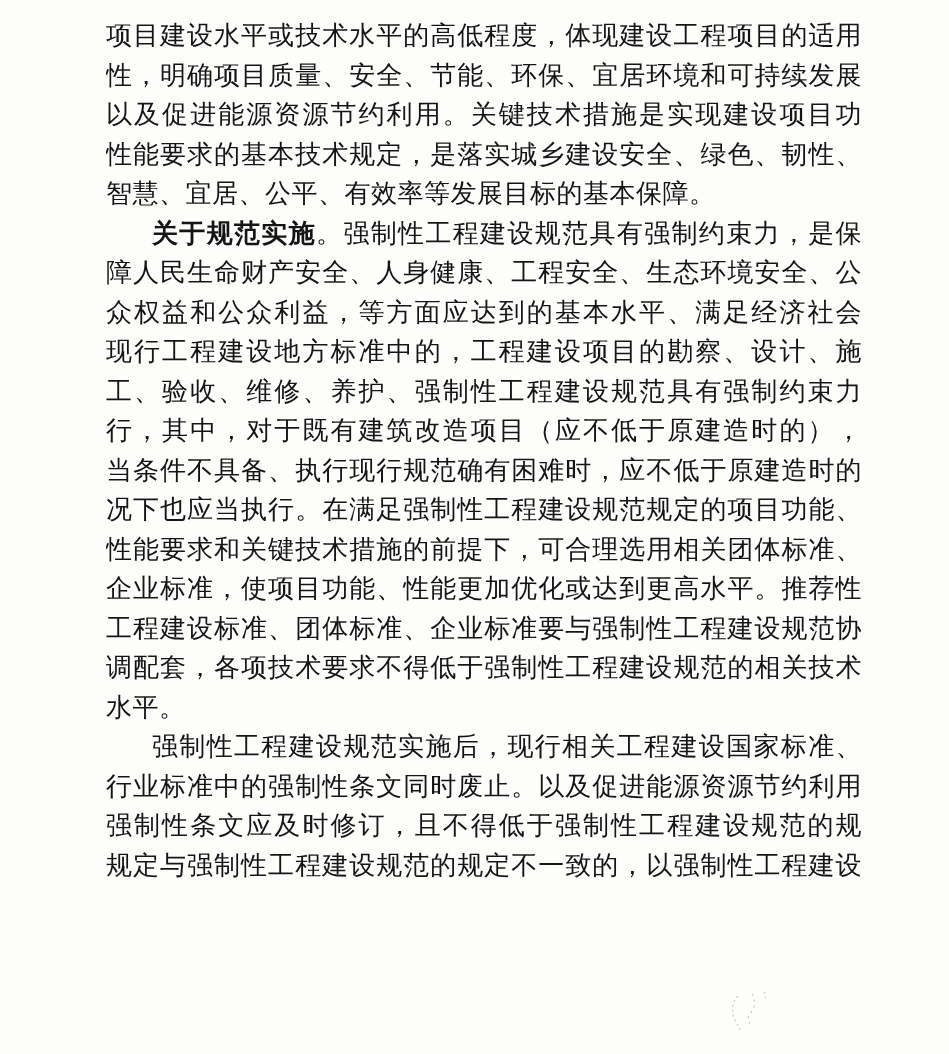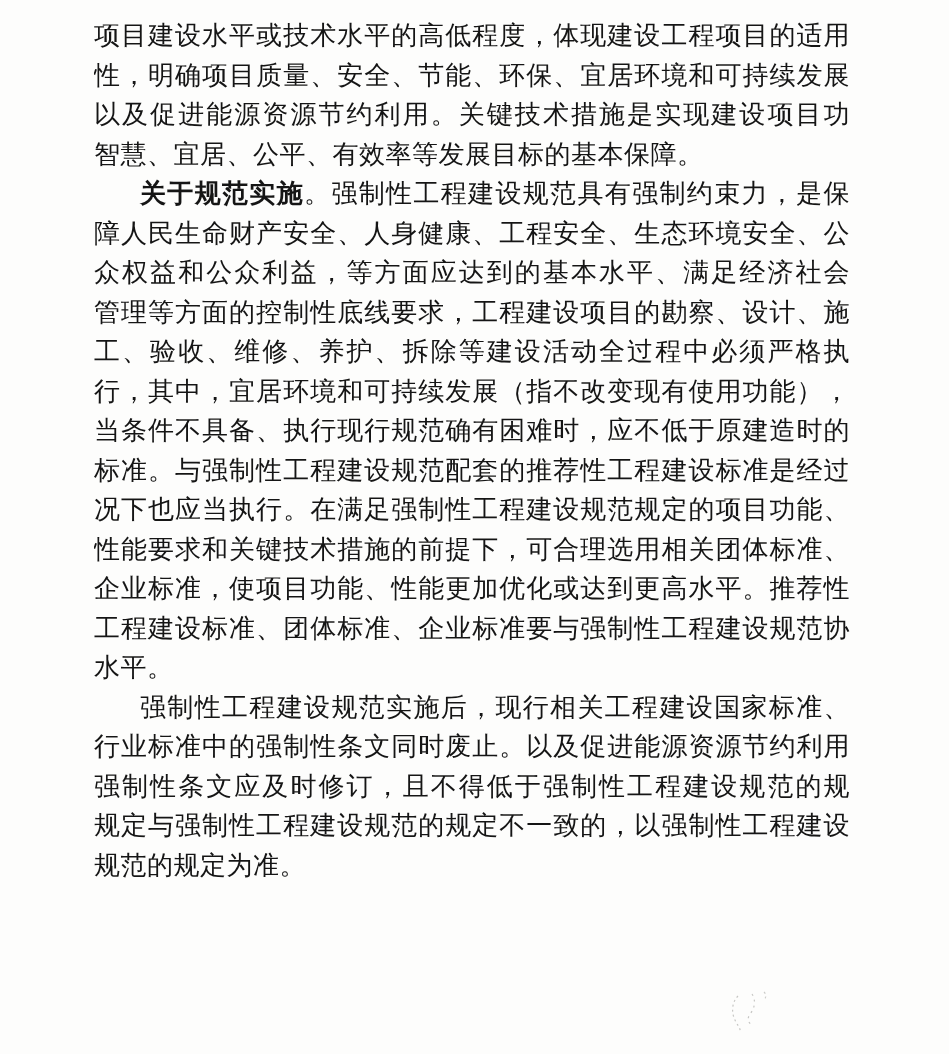--- a/index.html
+++ b/index.html
@@ -15,21 +15,21 @@
   .page {
     position: relative;
     width: 949px;
     height: 1054px;
     background: #fdfdfc;
     font-family: "Liberation Serif", "DejaVu Serif", serif;
     color: #151515;
   }
   .text-block {
     position: absolute;
-    left: 94px;
+    left: 106px;
     top: 16px;
     width: 756px;
   }
   .line {
     font-size: 26px;
     line-height: 39.5px;
     height: 39.5px;
     text-align: justify;
     text-align-last: justify;
     letter-spacing: 0.5px;
@@ -53,39 +53,39 @@
   }
 </style>
 </head>
 <body>
 
 <div class="page">
   <div class="text-block">
     <div class="line"><span>项目建设水平或技术水平的高低程度，体现建设工程项目的适用</span></div>
     <div class="line"><span>性，明确项目质量、安全、节能、环保、宜居环境和可持续发展</span></div>
     <div class="line"><span>以及促进能源资源节约利用。关键技术措施是实现建设项目功能、</span></div>
+    <div class="line"><span>性能要求的基本技术规定，是落实城乡建设安全、绿色、韧性、</span></div>
     <div class="line last"><span>智慧、宜居、公平、有效率等发展目标的基本保障。</span></div>
     <div class="line indent"><b>关于规范实施</b><span>。强制性工程建设规范具有强制约束力，是保</span></div>
     <div class="line"><span>障人民生命财产安全、人身健康、工程安全、生态环境安全、公</span></div>
     <div class="line"><span>众权益和公众利益，等方面应达到的基本水平、满足经济社会</span></div>
-    <div class="line"><span>管理等方面的控制性底线要求，工程建设项目的勘察、设计、施</span></div>
-    <div class="line"><span>工、验收、维修、养护、拆除等建设活动全过程中必须严格执</span></div>
-    <div class="line"><span>行，其中，宜居环境和可持续发展（指不改变现有使用功能），</span></div>
+    <div class="line"><span>现行工程建设地方标准中的，工程建设项目的勘察、设计、施</span></div>
+    <div class="line"><span>工、验收、维修、养护、强制性工程建设规范具有强制约束力</span></div>
+    <div class="line"><span>行，其中，对于既有建筑改造项目（应不低于原建造时的），</span></div>
     <div class="line"><span>当条件不具备、执行现行规范确有困难时，应不低于原建造时的</span></div>
-    <div class="line"><span>标准。与强制性工程建设规范配套的推荐性工程建设标准是经过</span></div>
     <div class="line"><span>况下也应当执行。在满足强制性工程建设规范规定的项目功能、</span></div>
     <div class="line"><span>性能要求和关键技术措施的前提下，可合理选用相关团体标准、</span></div>
     <div class="line"><span>企业标准，使项目功能、性能更加优化或达到更高水平。推荐性</span></div>
     <div class="line"><span>工程建设标准、团体标准、企业标准要与强制性工程建设规范协</span></div>
+    <div class="line"><span>调配套，各项技术要求不得低于强制性工程建设规范的相关技术</span></div>
     <div class="line last"><span>水平。</span></div>
     <div class="line indent"><span>强制性工程建设规范实施后，现行相关工程建设国家标准、</span></div>
     <div class="line"><span>行业标准中的强制性条文同时废止。以及促进能源资源节约利用</span></div>
     <div class="line"><span>强制性条文应及时修订，且不得低于强制性工程建设规范的规</span></div>
     <div class="line"><span>规定与强制性工程建设规范的规定不一致的，以强制性工程建设</span></div>
-    <div class="line last"><span>规范的规定为准。</span></div>
   </div>
 
   <svg class="smudge" width="46" height="52" viewBox="0 0 46 52">
     <path d="M10 6 C4 12, 3 22, 7 30 C9 35, 13 38, 12 42" fill="none" stroke="#9a9a96" stroke-width="1.2" stroke-dasharray="2,3"></path>
     <path d="M24 4 C28 10, 27 18, 22 24 C19 28, 20 33, 24 35" fill="none" stroke="#9a9a96" stroke-width="1.2" stroke-dasharray="2,4"></path>
     <path d="M36 2 C39 5, 38 9, 35 10" fill="none" stroke="#a5a5a0" stroke-width="1.1" stroke-dasharray="2,3"></path>
   </svg>
 </div>
 
 </body></html>

